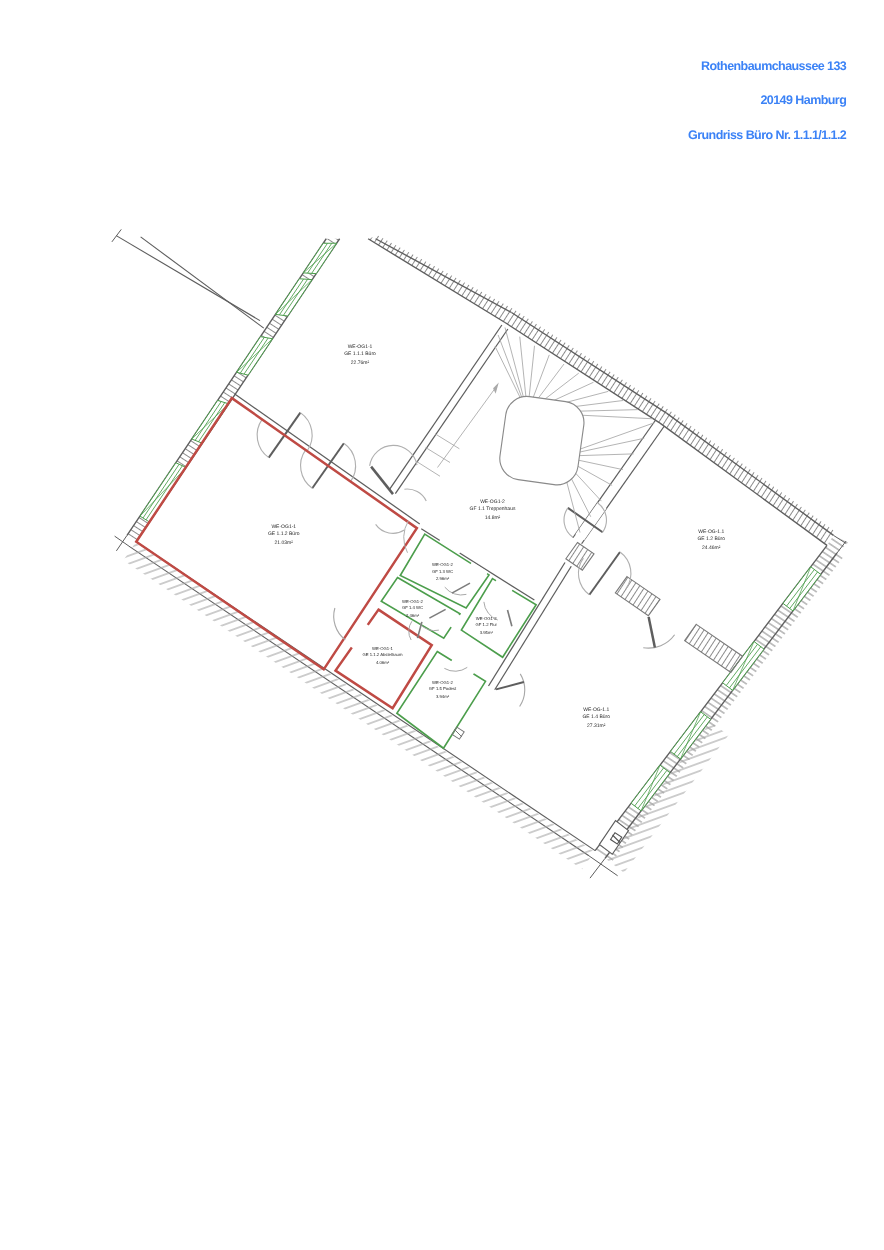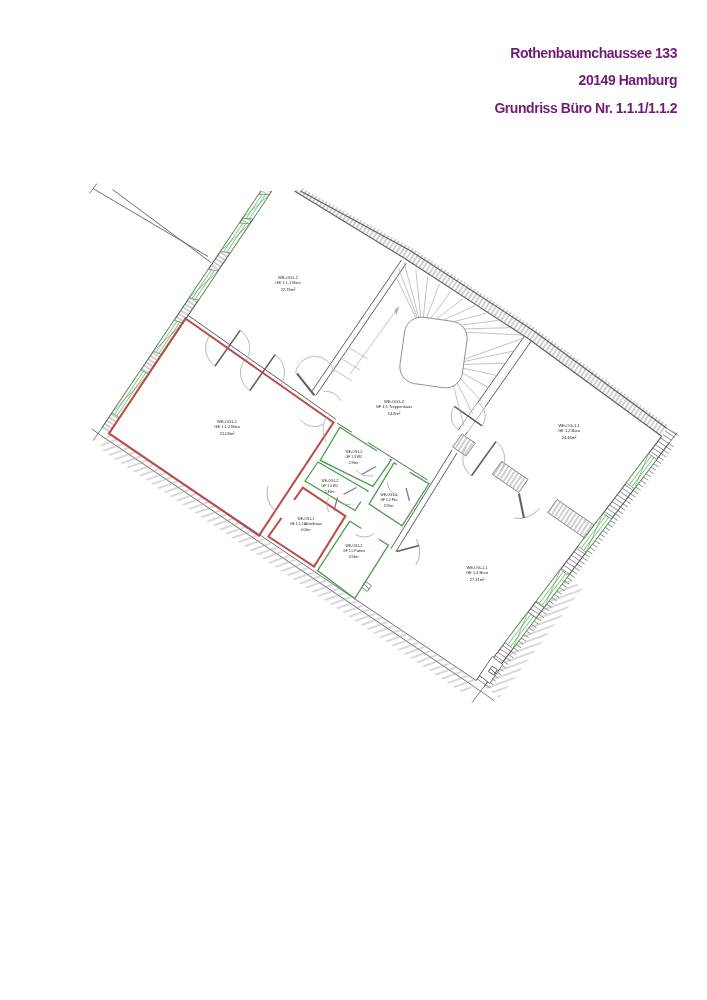--- a/index.html
+++ b/index.html
@@ -1,16 +1,16 @@
 <!DOCTYPE html>
 <html><head><meta charset="utf-8">
 <style>
  html,body{margin:0;padding:0;background:#ffffff;width:707px;height:1000px;overflow:hidden}
  body{font-family:"Liberation Sans", sans-serif;}
- .hdr{position:absolute;right:30px;top:40px;text-align:right;font-weight:bold;color:#701a75;font-size:14px;letter-spacing:-0.45px;line-height:27.4px}
+ .hdr{position:absolute;right:30px;top:40px;text-align:right;font-weight:bold;color:#3b82f6;font-size:10px;letter-spacing:-0.45px;line-height:27.4px}
 </style></head><body>
 
 <div class="hdr">Rothenbaumchaussee&nbsp;133<br>20149&nbsp;Hamburg<br>Grundriss&nbsp;Büro&nbsp;Nr.&nbsp;1.1.1/1.1.2</div>
 <svg width="707" height="1000" viewBox="0 0 707 1000" style="position:absolute;left:0;top:0">
 <defs>
  <pattern id="hNE" patternUnits="userSpaceOnUse" width="3.9" height="3.9" patternTransform="rotate(33)">
    <line x1="1.95" y1="-0.5" x2="1.95" y2="4.4" stroke="#8a8a8a" stroke-width="0.8"></line>
  </pattern>
  <pattern id="hNW" patternUnits="userSpaceOnUse" width="3.9" height="3.9" patternTransform="rotate(-57)">
    <line x1="1.95" y1="-0.5" x2="1.95" y2="4.4" stroke="#8a8a8a" stroke-width="0.8"></line>

